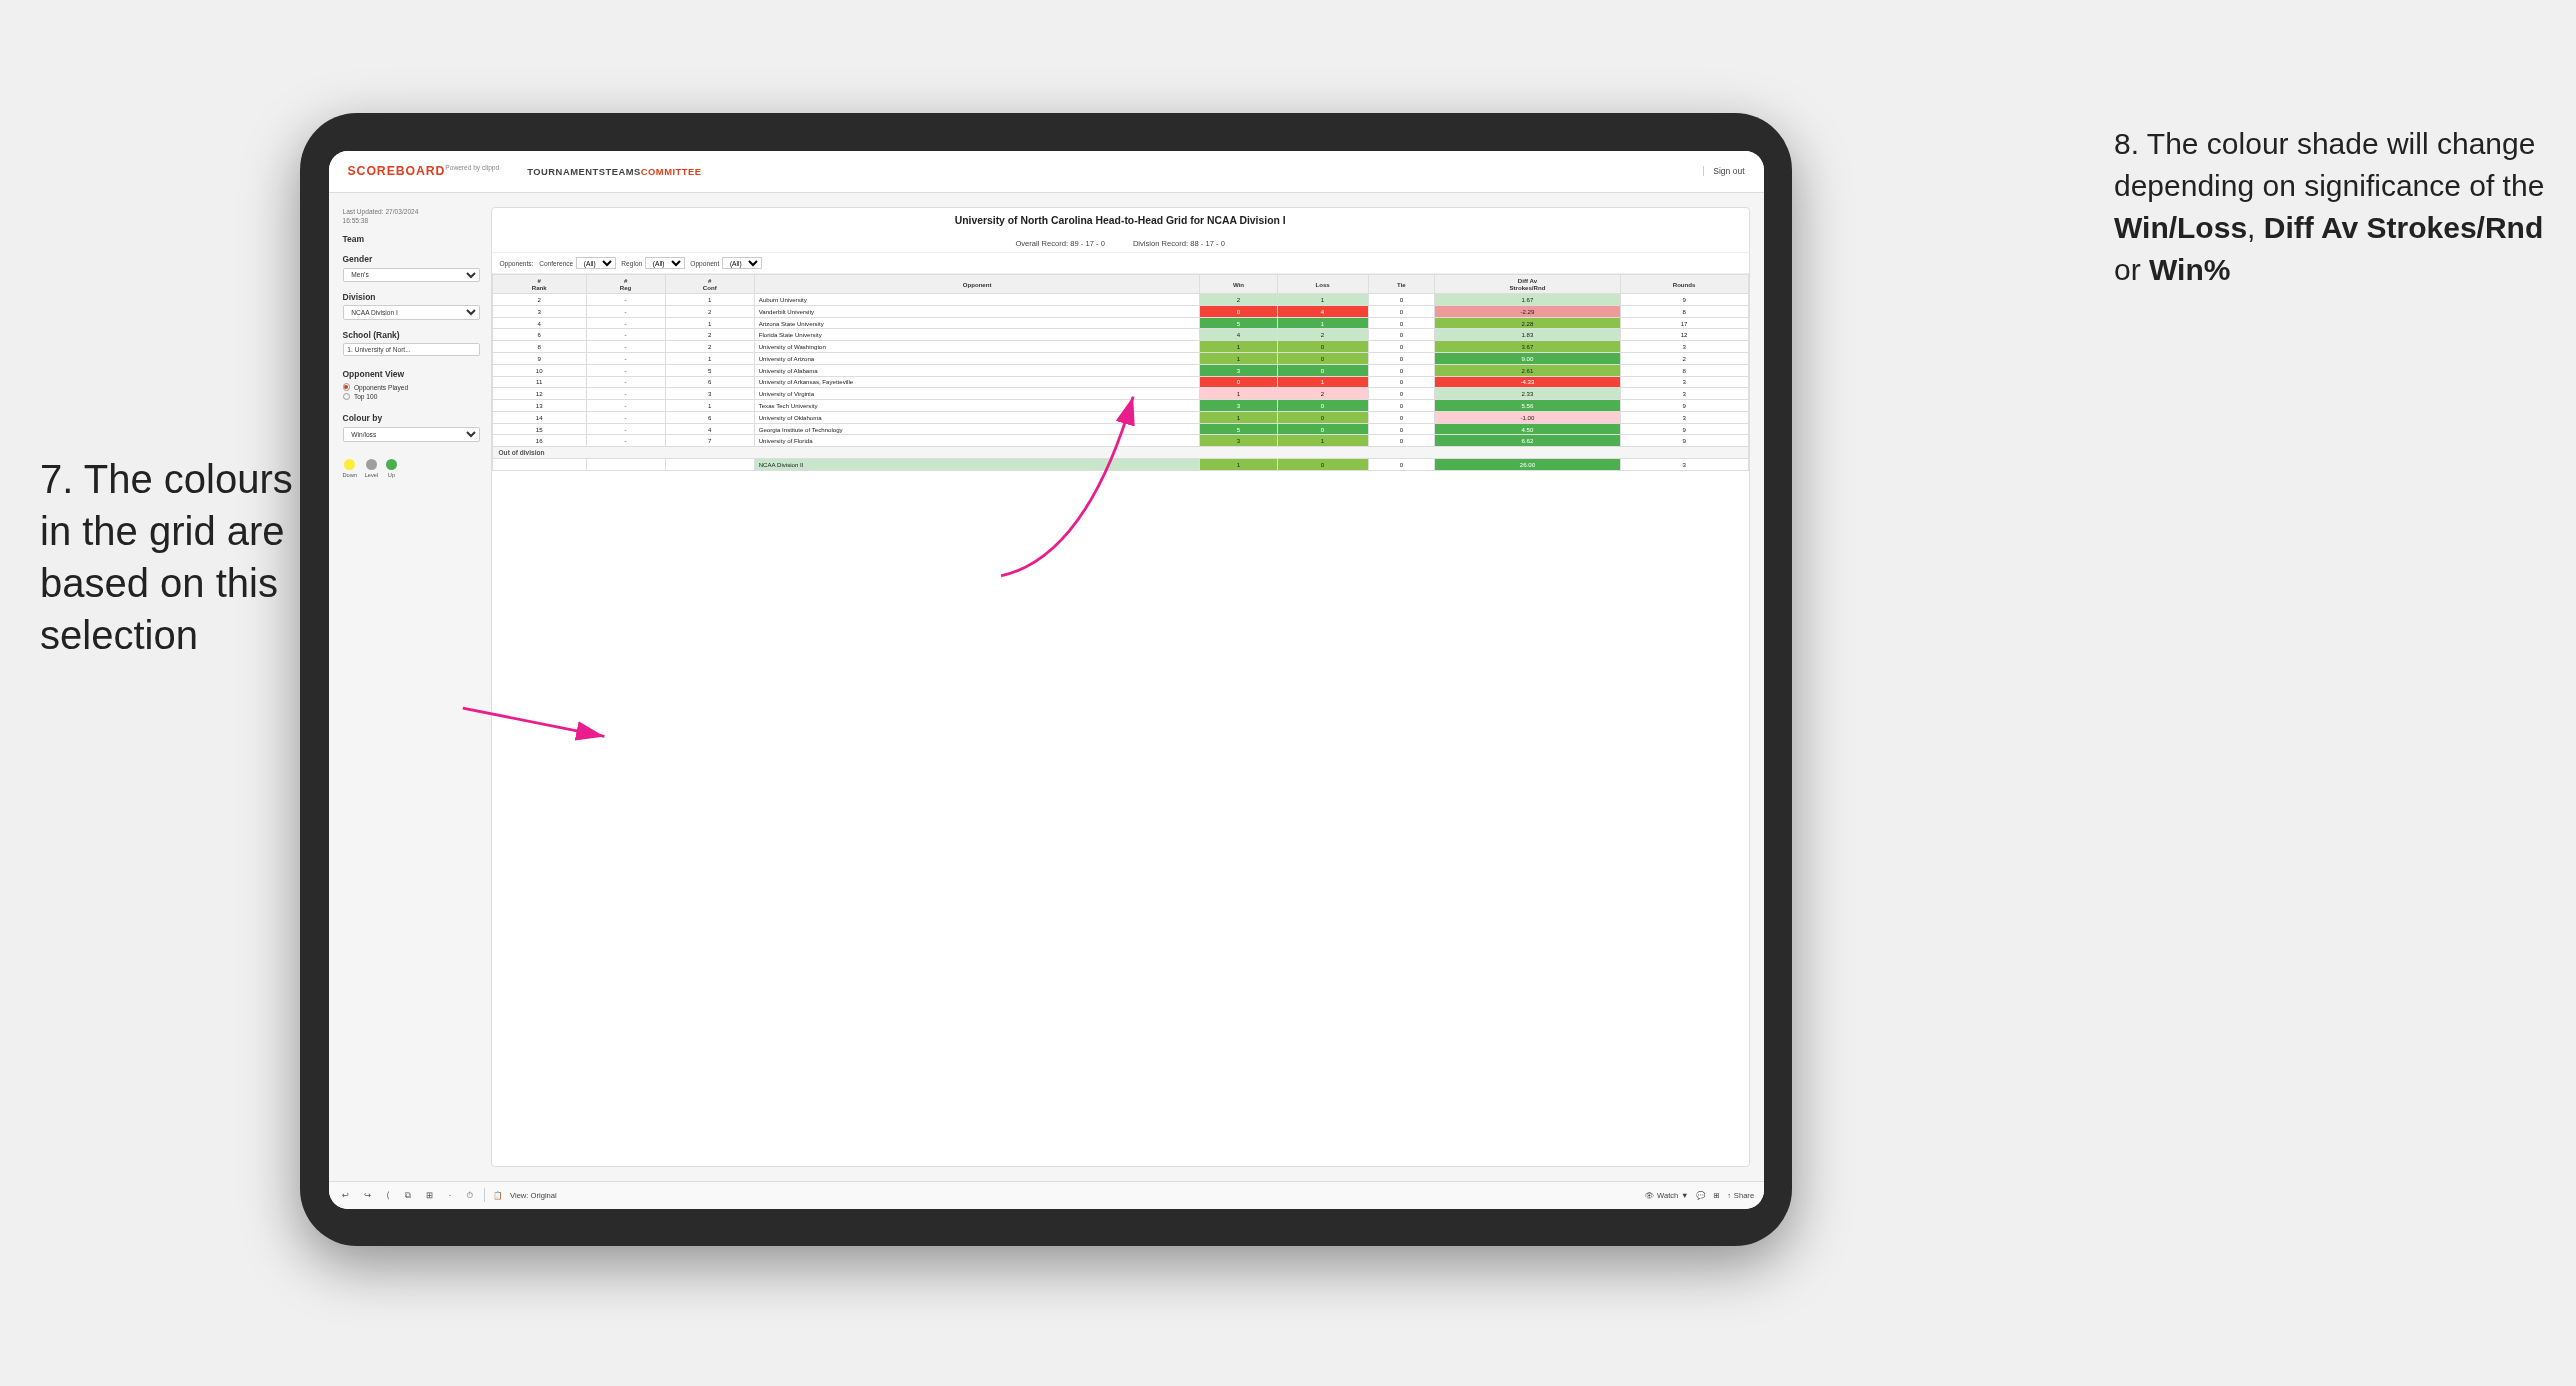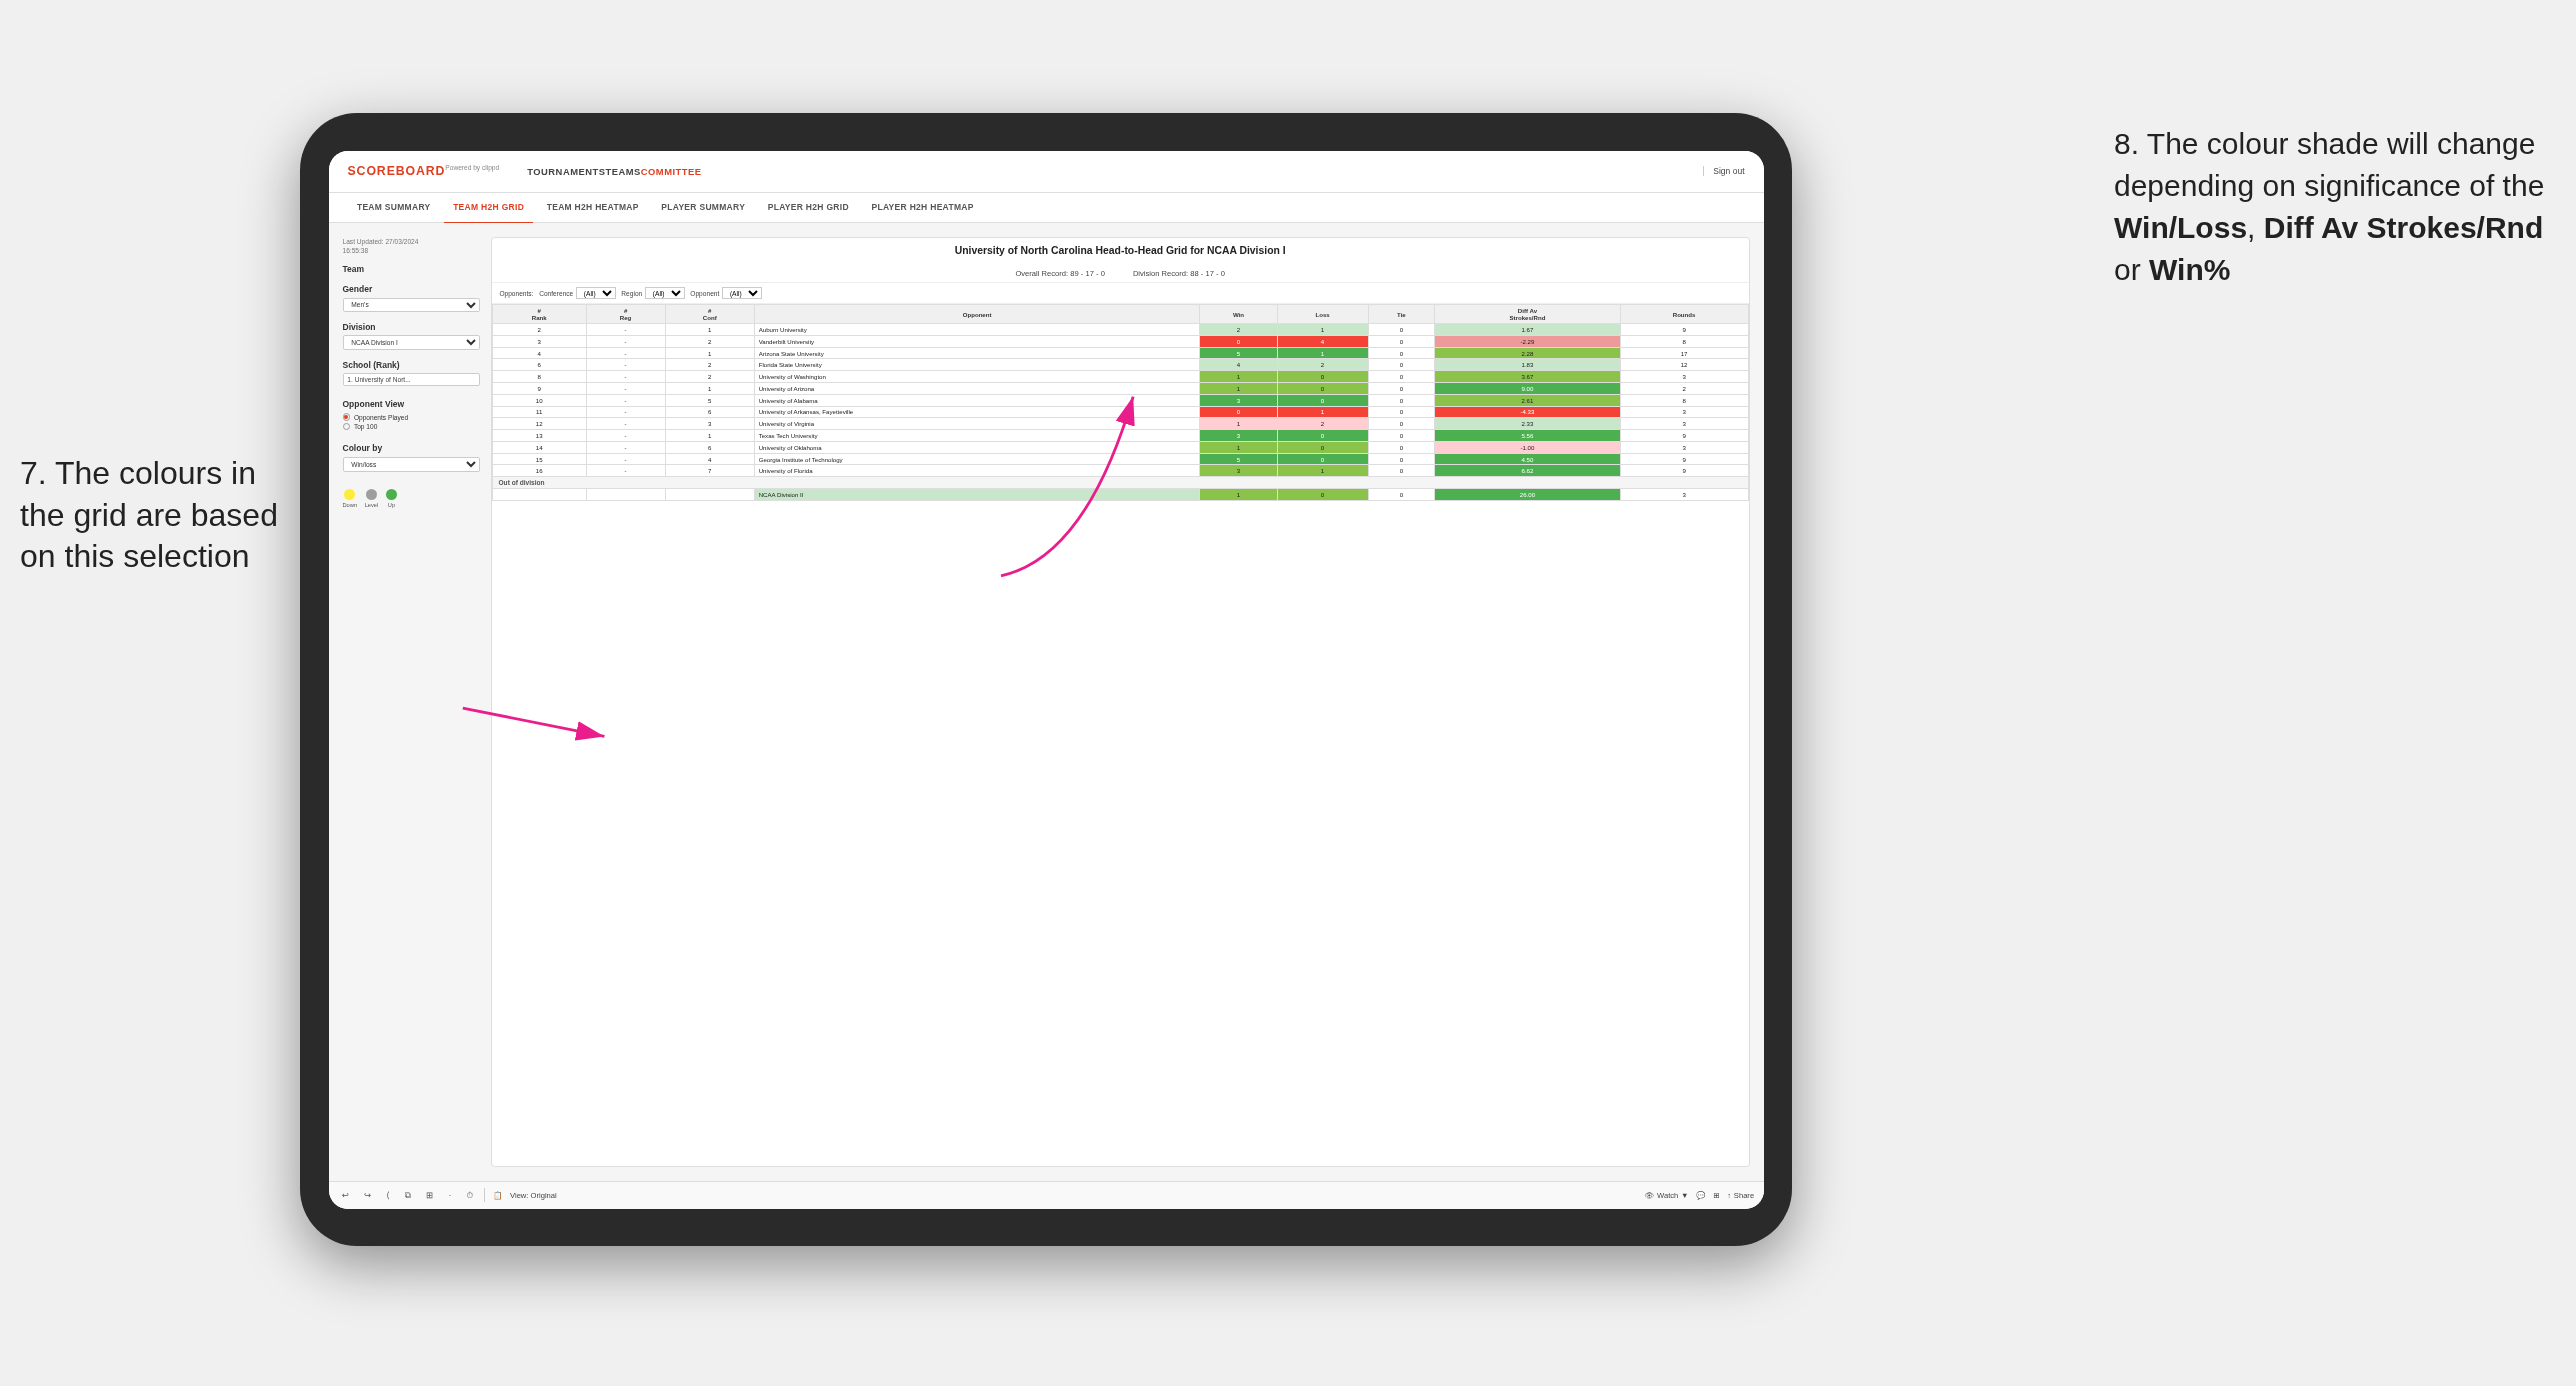--- a/index.html
+++ b/index.html
@@ -8,24 +8,24 @@
       font-family: Arial, sans-serif;
       width: 2576px;
       height: 1386px;
       position: relative;
       overflow: hidden;
     }
 
     
     .annotation-left {
       position: absolute;
-      left: 20px;
+      left: 40px;
       top: 453px;
       width: 264px;
-      font-size: 32px;
+      font-size: 40px;
       font-weight: 400;
       line-height: 1.3;
       color: #222;
     }
 
     
     .annotation-right {
       position: absolute;
       right: 28px;
       top: 123px;
@@ -445,28 +445,20 @@
         <span class="logo-sub">Powered by clippd</span>
       </div>
       <div class="nav-links">
         <a class="nav-link">TOURNAMENTS</a>
         <a class="nav-link">TEAMS</a>
         <a class="nav-link active">COMMITTEE</a>
       </div>
       <div class="sign-out">Sign out</div>
     </div>
 
-    <div class="sub-nav">
-      <div class="sub-nav-item">TEAM SUMMARY</div>
-      <div class="sub-nav-item active">TEAM H2H GRID</div>
-      <div class="sub-nav-item">TEAM H2H HEATMAP</div>
-      <div class="sub-nav-item">PLAYER SUMMARY</div>
-      <div class="sub-nav-item">PLAYER H2H GRID</div>
-      <div class="sub-nav-item">PLAYER H2H HEATMAP</div>
-    </div>
 
     <div class="main-content">
 
       <div class="left-panel">
         <div class="last-updated">
           <div>Last Updated: 27/03/2024</div>
           <div>16:55:38</div>
         </div>
 
         <div class="panel-section">

